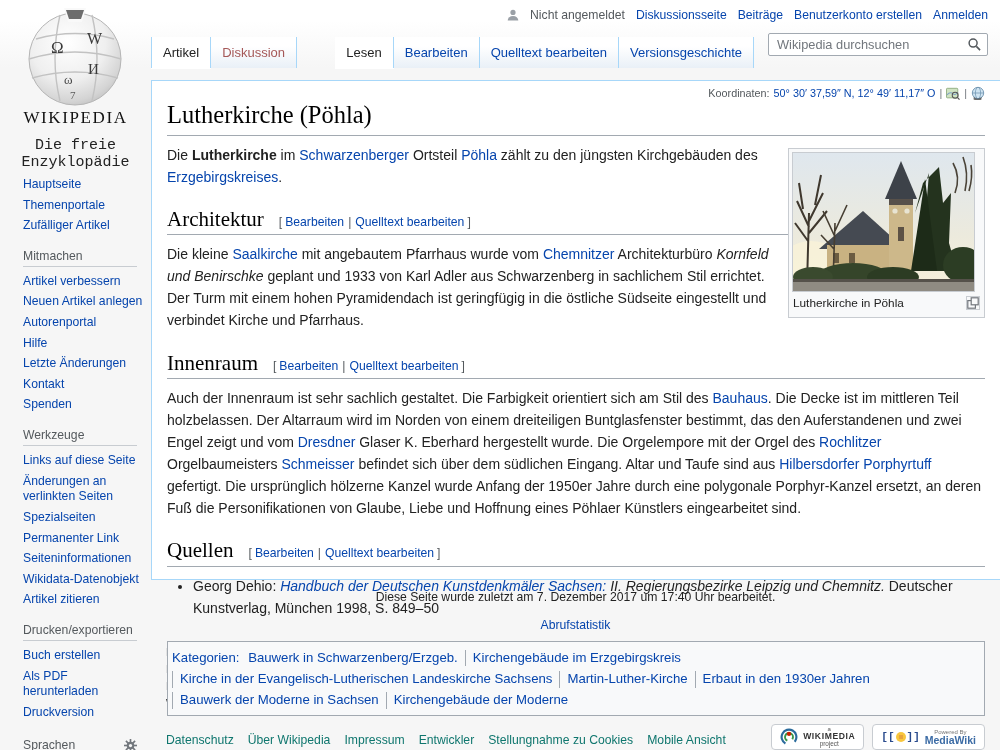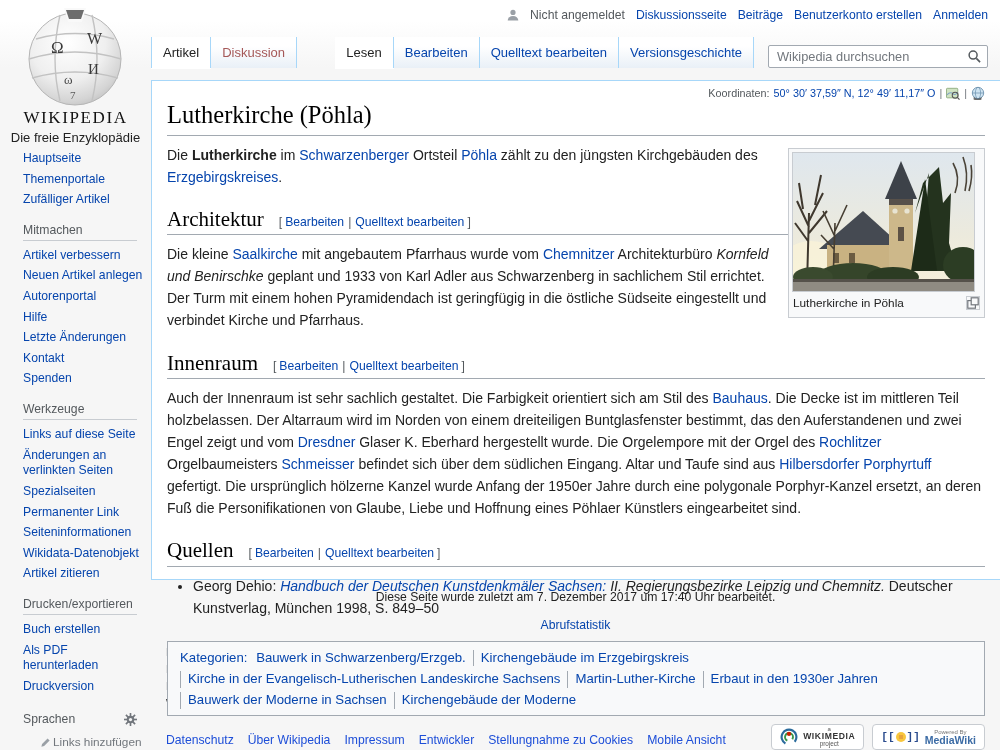--- a/index.html
+++ b/index.html
@@ -5,21 +5,21 @@
   html,body{margin:0;padding:0;background:#f6f6f6;font-family:"Liberation Sans","DejaVu Sans",sans-serif;color:#222;}
   #page{position:relative;width:1000px;height:750px;overflow:hidden;background:#f6f6f6;}
   .page-base{position:absolute;top:0;left:0;width:100%;height:68px;background:linear-gradient(to bottom,#ffffff 30%,#f6f6f6 100%);}
   a{cursor:pointer;}
   a.wl{color:#0645ad;text-decoration:none;}
   
   #sidebar{position:absolute;top:0;left:0;width:151px;z-index:3;}
   #logo{padding-top:8px;text-align:center;}
   #logo svg{display:block;margin:0 auto;}
   .logo-word{font-family:"Liberation Serif","DejaVu Serif",serif;font-size:17px;letter-spacing:1.6px;color:#111;margin-top:2px;}
-  .logo-sub{font-family:Liberation Sans, sans-serif;font-size:13px;color:#222;margin-top:2px;}
+  .logo-sub{font-family:Liberation Mono, monospace;font-size:15px;color:#222;margin-top:9px;}
   .portal{margin:0;}
   .portal ul{list-style:none;margin:6px 8px 0 23px;padding:0;}
   .portal li{margin:0 0 5px;font-size:12.2px;line-height:1.28;}
   .portal a{color:#0645ad;text-decoration:none;}
   .portal h3{font-size:12.2px;font-weight:normal;color:#54595d;margin:15px 14px 7px 23px;padding-bottom:3px;border-bottom:1px solid #c8ccd1;}
   .lang-head{display:flex;justify-content:space-between;align-items:center;margin:18px 14px 4px 23px;padding-bottom:3px;}
   .lang-head .lh-title{font-size:12.2px;color:#54595d;}
   .addlinks{font-size:11.8px;color:#72777d;margin:6px 0 0 40px;display:flex;align-items:center;gap:2px;}
   
   #head{position:absolute;left:151px;right:0;top:0;height:68px;z-index:2;}
@@ -27,21 +27,21 @@
   #personal a{color:#0645ad;text-decoration:none;}
   #tabs-row{position:absolute;bottom:0;left:0;right:0;display:flex;justify-content:space-between;align-items:flex-end;}
   .tabs{display:flex;height:31px;}
   .tab{height:31px;line-height:31px;padding:0 11px;font-size:13px;white-space:nowrap;background:linear-gradient(to bottom,#ffffff 30%,#e9f0f7 100%);border-right:1px solid #a7d7f9;}
   .tabs-left .tab:first-child{border-left:1px solid #a7d7f9;}
   .tab a{display:block;color:#0645ad;text-decoration:none;}
   .tab.selected{background:#fff;box-shadow:0 1px 0 #fff;}
   .tab.selected a{color:#222;}
   .tab.new a{color:#a55858;text-align:right;}
   .right-group{display:flex;align-items:flex-end;}
-  #search-wrap{position:relative;margin:0 12px 0 14px;}
+  #search-wrap{position:relative;margin:0 12px 12px 14px;}
   #search-wrap input{box-sizing:border-box;width:220px;height:23px;padding:2px 28px 2px 8px;border:1px solid #a2a9b1;border-radius:2px;font-size:12.8px;font-family:inherit;color:#222;background:#fff;}
   #search-wrap input::placeholder{color:#72777d;}
   #search-btn{position:absolute;right:1px;top:1px;width:26px;height:21px;border:none;background:transparent;padding:0;display:flex;align-items:center;justify-content:center;}
   
   #content{position:absolute;left:151px;top:80px;width:849px;height:500px;box-sizing:border-box;background:#fff;border:1px solid #a7d7f9;border-right:none;padding:6px 15px 0 15px;z-index:1;}
   #coordinates{position:absolute;top:5px;right:15px;font-size:10.8px;color:#54595d;display:flex;align-items:center;gap:4px;}
   #coordinates a{color:#0645ad;text-decoration:none;}
   #coordinates .pipe{color:#72777d;}
   h1{font-family:"Liberation Serif","DejaVu Serif",serif;font-size:24.5px;font-weight:normal;color:#000;margin:13px 0 8px;padding-bottom:4px;border-bottom:1px solid #a2a9b1;line-height:1.25;}
   #bodyContent{font-size:14px;line-height:1.58;color:#222;}
@@ -49,36 +49,36 @@
   h2{font-family:"Liberation Serif","DejaVu Serif",serif;font-size:21px;font-weight:normal;color:#000;margin:18px 0 8px;padding-bottom:2px;border-bottom:1px solid #a2a9b1;line-height:1.25;}
   .editsection{font-family:"Liberation Sans","DejaVu Sans",sans-serif;font-size:12.2px;margin-left:12px;color:#54595d;unicode-bidi:embed;}
   .editsection a{color:#0645ad;text-decoration:none;}
   .es-sep{margin:0 4px;}
   .es-brk{margin:0 3px;}
   .thumb{float:right;width:189px;margin:4px 0 12px 16px;border:1px solid #c8ccd1;background:#f8f9fa;padding:3px;}
   .thumb svg{display:block;border:1px solid #c8ccd1;}
   .thumbcaption{font-size:11.8px;line-height:1.35;color:#222;padding:4px 1px 2px;display:flex;justify-content:space-between;align-items:flex-start;gap:4px;}
   ul.refs{margin:4px 0 10px 26px;padding:0;}
   ul.refs li{margin:2px 0;}
-  #catlinks{border:1px solid #a2a9b1;background:#f8f9fa;padding:5px 12px;margin-top:22px;font-size:13.2px;line-height:1.6;}
+  #catlinks{border:1px solid #a2a9b1;background:#f8f9fa;padding:5px 4px;margin-top:22px;font-size:13.2px;line-height:1.6;}
   #catlinks a{color:#0645ad;text-decoration:none;}
   .cat-list{display:inline;margin:0;padding:0;list-style:none;}
   .cat-list li{display:inline-block;padding:0 7px;border-left:1px solid #a2a9b1;line-height:1.25;margin:1px 0;}
   .cat-list li:first-child{border-left:none;padding-left:5px;}
   
   #footer{position:absolute;left:151px;top:568px;right:0;padding:22px 15px 0;}
   .f-line{font-size:12.2px;margin:0 0 9px;text-align:center;}
   .f-line a{color:#0645ad;text-decoration:none;}
   #f-stats{margin:14px 0 10px;}
   .f-license{font-size:11.3px;line-height:1.5;margin:12px 0 0;}
   .f-license a{color:#0645ad;text-decoration:none;}
   .f-trademark{font-size:11.3px;line-height:1.5;margin:0 0 10px;}
   #f-bottom{display:flex;justify-content:space-between;align-items:flex-start;margin-top:12px;}
   #f-links{list-style:none;display:flex;flex-wrap:wrap;gap:14px;margin:6px 0 0;padding:0;}
-  #f-links a{color:#1d4ed8;text-decoration:none;font-size:12.2px;}
+  #f-links a{color:#0f766e;text-decoration:none;font-size:12.2px;}
   #badges{display:flex;gap:8px;}
   .badge{display:flex;align-items:center;gap:5px;background:#fff;border:1px solid #c8ccd1;border-radius:4px;padding:2px 8px;height:26px;box-sizing:border-box;}
   .wm-txt{display:flex;flex-direction:column;align-items:center;line-height:1;}
   .wm-a{font-size:6px;color:#555;}
   .wm-name{font-size:8.6px;font-weight:bold;letter-spacing:.6px;color:#333;}
   .wm-sub{font-size:6.4px;color:#555;}
   .mw-txt{display:flex;flex-direction:column;align-items:center;line-height:1;}
   .mw-pre{font-size:6px;color:#777;}
   .mw-name{font-size:10.5px;font-weight:bold;color:#3b6ba5;}
   .mw-brk{font-size:11px;font-weight:bold;color:#2a4b8d;font-family:"Liberation Mono","DejaVu Sans Mono",monospace;}

